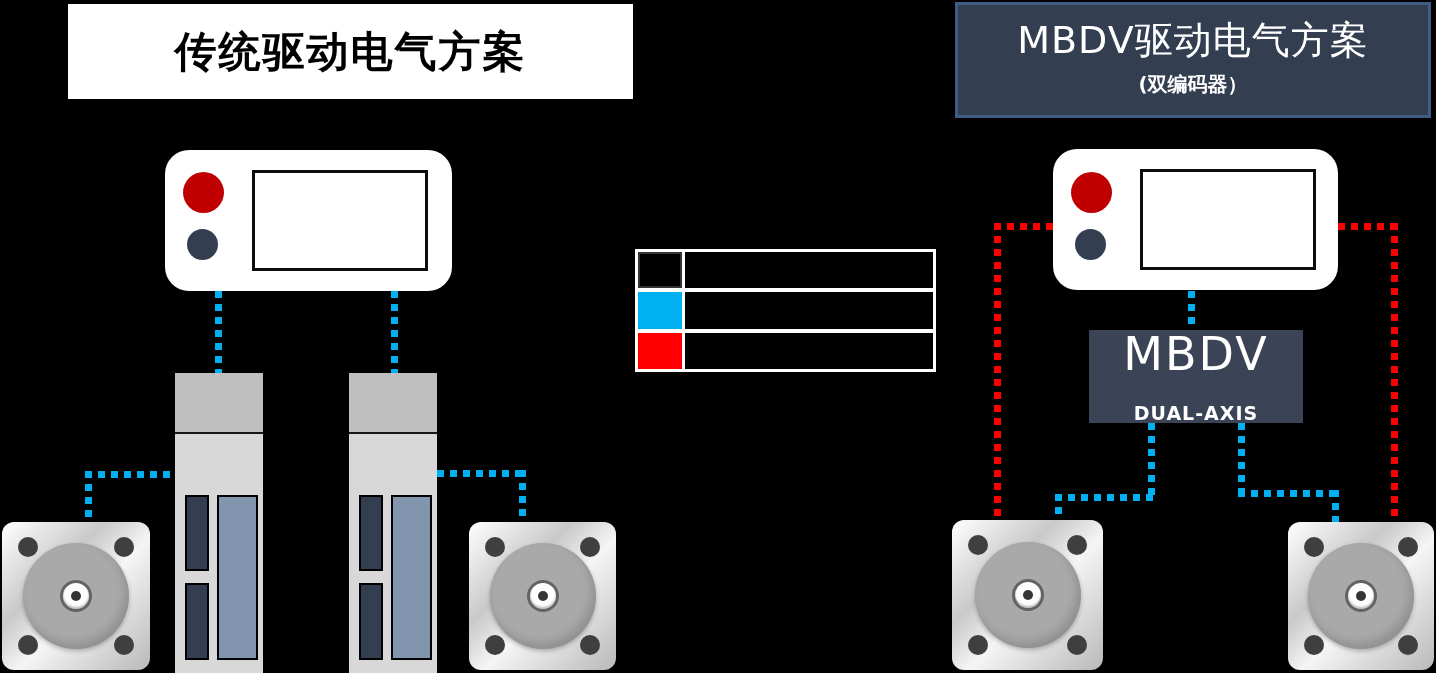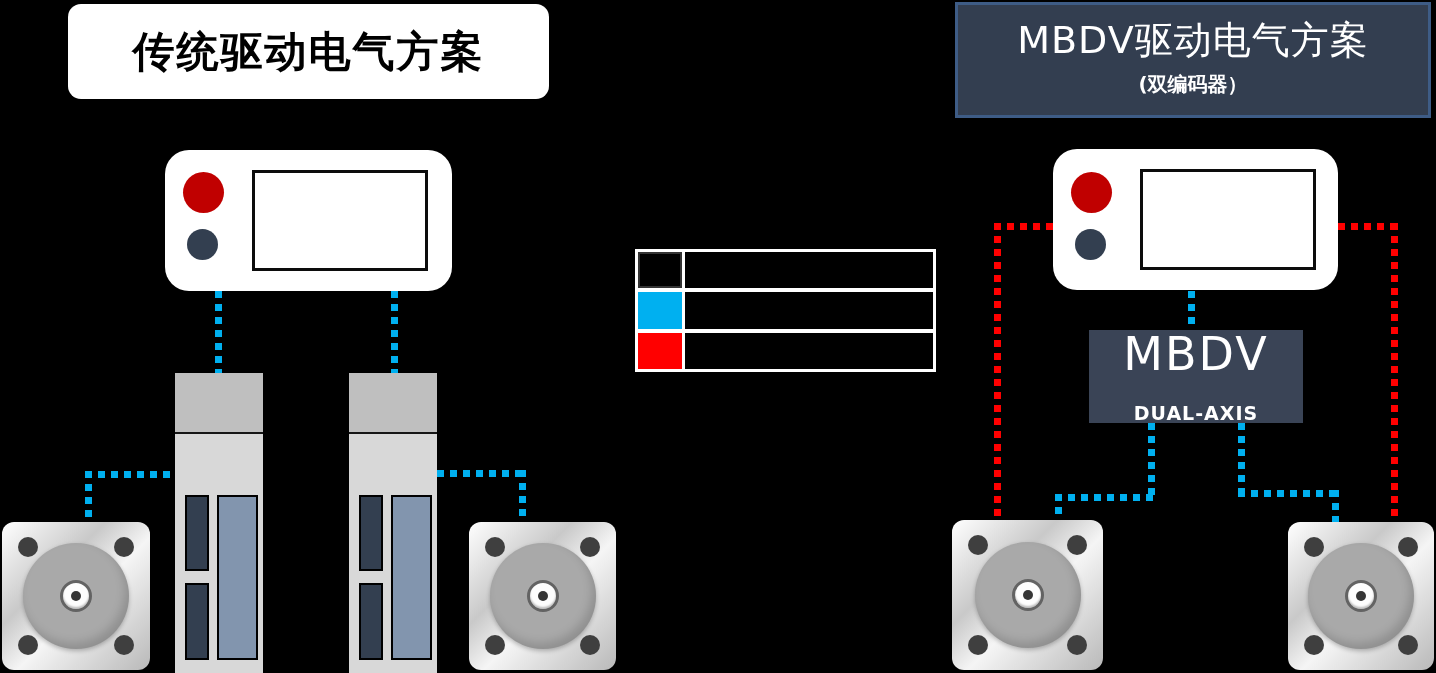--- a/index.html
+++ b/index.html
@@ -4,23 +4,23 @@
 <style>
   html,body{margin:0;padding:0;background:#000;}
   #canvas{
     position:relative;width:1436px;height:673px;background:var(--background,#000);
     overflow:hidden;font-family:"DejaVu Sans","Liberation Sans",sans-serif;
   }
   .abs{position:absolute;}
 
   
   .title-left{
-    left:68px;top:4px;width:481px;height:95px;background:#fff;
+    left:68px;top:4px;width:565px;height:95px;background:#fff;
     display:flex;align-items:center;justify-content:center;
-    font-size:42px;font-weight:600;color:#000;letter-spacing:2px;border-radius:13px;
+    font-size:42px;font-weight:600;color:#000;letter-spacing:2px;
   }
   .title-right{
     left:955px;top:2px;width:470px;height:110px;
     background:var(--title_box_fill,#333E50);
     border:3px solid var(--title_box_border,#3E5C86);
     display:flex;flex-direction:column;align-items:center;justify-content:center;
     color:#fff;
   }
   .title-right .l1{font-size:38px;line-height:48px;letter-spacing:1px;}
   .title-right .l2{font-size:20px;line-height:40px;font-weight:700;}

